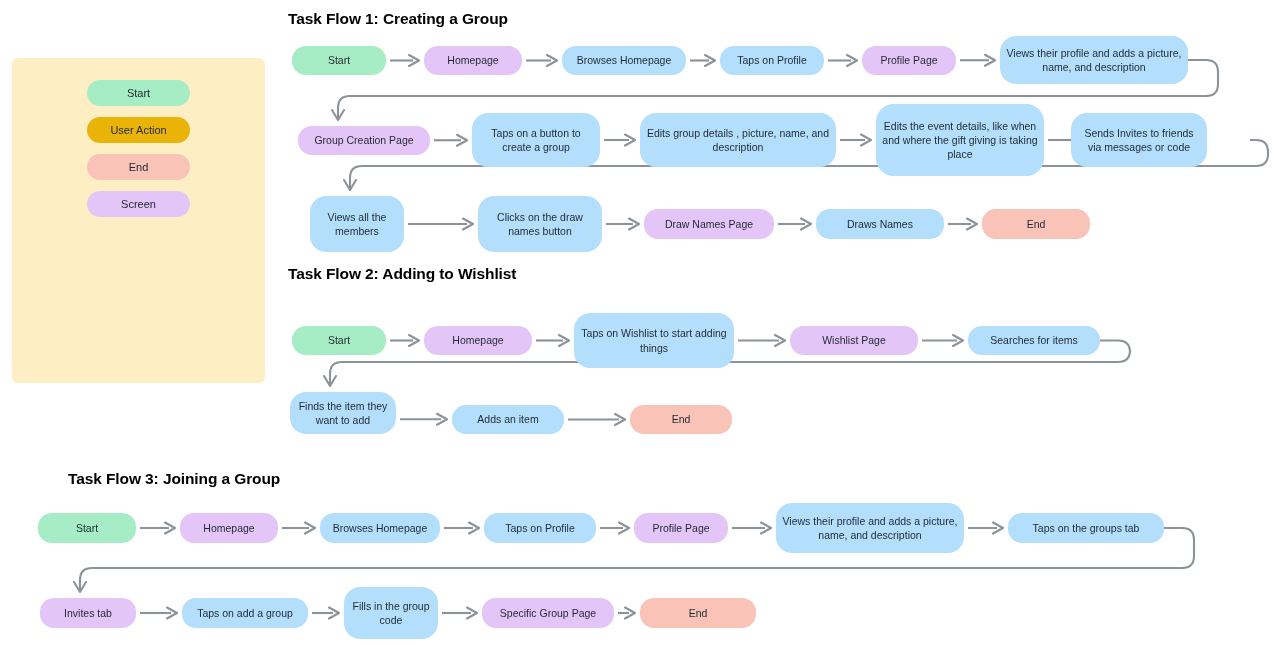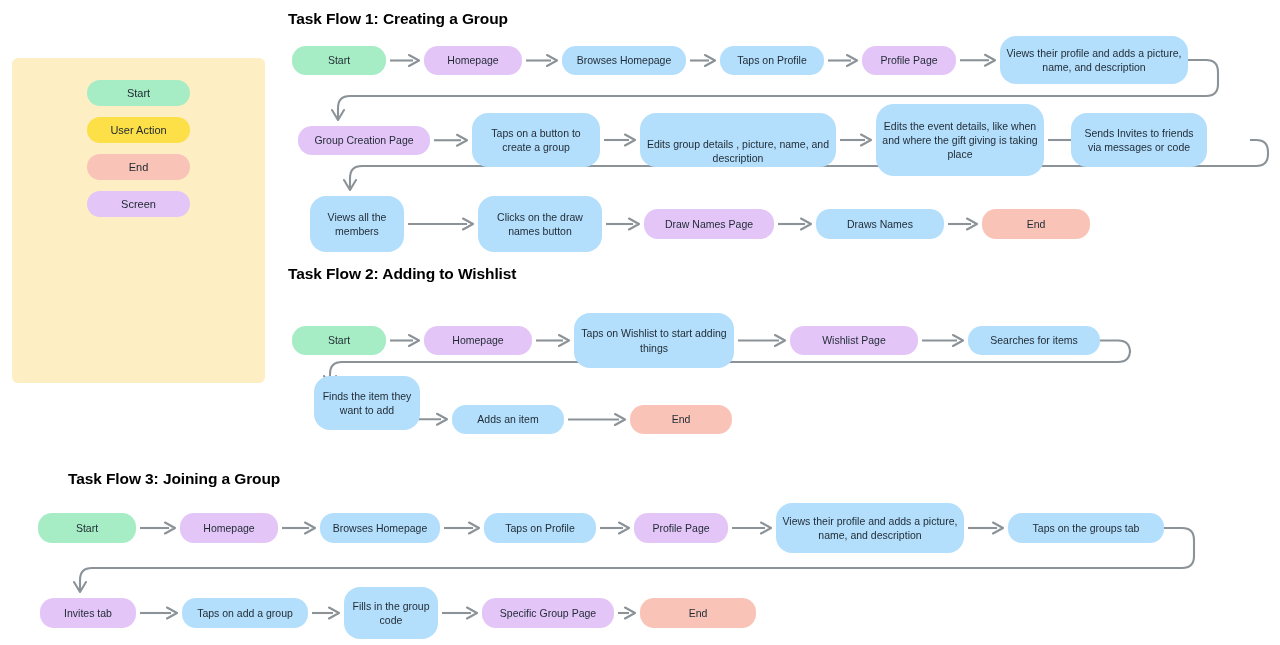--- a/index.html
+++ b/index.html
@@ -157,21 +157,21 @@
       <path d="M467,607.5 L477,613 L467,618.5" class="head"></path>
       <line x1="618" y1="613" x2="629" y2="613"></line>
       <path d="M625,607.5 L635,613 L625,618.5" class="head"></path>
     </svg>
 
   <div class="key-panel">
     <div class="key-items" id="key-items">
         <div class="key-chip" style="background: rgb(166, 236, 196);">
           <span>Start</span>
         </div>
-        <div class="key-chip" style="background: #fde047;">
+        <div class="key-chip" style="background: #eab308;">
           <span>User Action</span>
         </div>
         <div class="key-chip" style="background: rgb(249, 195, 184);">
           <span>End</span>
         </div>
         <div class="key-chip" style="background: rgb(227, 197, 247);">
           <span>Screen</span>
         </div>
       </div>
   </div>
@@ -195,21 +195,21 @@
       </div>
       <div class="node r2" style="left: 1000px; top: 36px; width: 188px; height: 48px; background: rgb(179, 223, 252);">
         <span>Views their profile and adds a picture, name, and description</span>
       </div>
       <div class="node" style="left: 298px; top: 126px; width: 132px; height: 29px; background: rgb(227, 197, 247);">
         <span>Group Creation Page</span>
       </div>
       <div class="node r2" style="left: 472px; top: 113px; width: 128px; height: 54px; background: rgb(179, 223, 252);">
         <span>Taps on a button to create a group</span>
       </div>
-      <div class="node r2" style="left: 640px; top: 113px; width: 196px; height: 54px; background: rgb(179, 223, 252); align-items: flex-end;">
+      <div class="node r2" style="left: 640px; top: 113px; width: 196px; height: 54px; background: rgb(179, 223, 252);">
         <span>Edits group details , picture, name, and description</span>
       </div>
       <div class="node r3" style="left: 876px; top: 104px; width: 168px; height: 72px; background: rgb(179, 223, 252);">
         <span>Edits the event details, like when and where the gift giving is taking place</span>
       </div>
       <div class="node r2" style="left: 1071px; top: 113px; width: 136px; height: 54px; background: rgb(179, 223, 252);">
         <span>Sends Invites to friends via messages or code</span>
       </div>
       <div class="node r2" style="left: 310px; top: 196px; width: 94px; height: 56px; background: rgb(179, 223, 252);">
         <span>Views all the members</span>
@@ -235,21 +235,21 @@
       </div>
       <div class="node r2" style="left: 574px; top: 313px; width: 160px; height: 55px; background: rgb(179, 223, 252);">
         <span>Taps on Wishlist to start adding things</span>
       </div>
       <div class="node" style="left: 790px; top: 326px; width: 128px; height: 29px; background: rgb(227, 197, 247);">
         <span>Wishlist Page</span>
       </div>
       <div class="node" style="left: 968px; top: 326px; width: 132px; height: 29px; background: rgb(179, 223, 252);">
         <span>Searches for  items</span>
       </div>
-      <div class="node r2" style="left: 290px; top: 376px; width: 106px; height: 54px; background: rgb(179, 223, 252); margin-left: 24px;">
+      <div class="node r2" style="left: 290px; top: 392px; width: 106px; height: 42px; background: rgb(179, 223, 252);">
         <span>Finds the item they want to add</span>
       </div>
       <div class="node" style="left: 452px; top: 405px; width: 112px; height: 29px; background: rgb(179, 223, 252);">
         <span>Adds an item</span>
       </div>
       <div class="node" style="left: 630px; top: 405px; width: 102px; height: 29px; background: rgb(249, 195, 184);">
         <span>End</span>
       </div>
       <div class="flow-title" style="left: 68px; top: 470px;">Task Flow 3: Joining a Group</div>
       <div class="node" style="left: 38px; top: 513px; width: 98px; height: 30px; background: rgb(166, 236, 196);">

